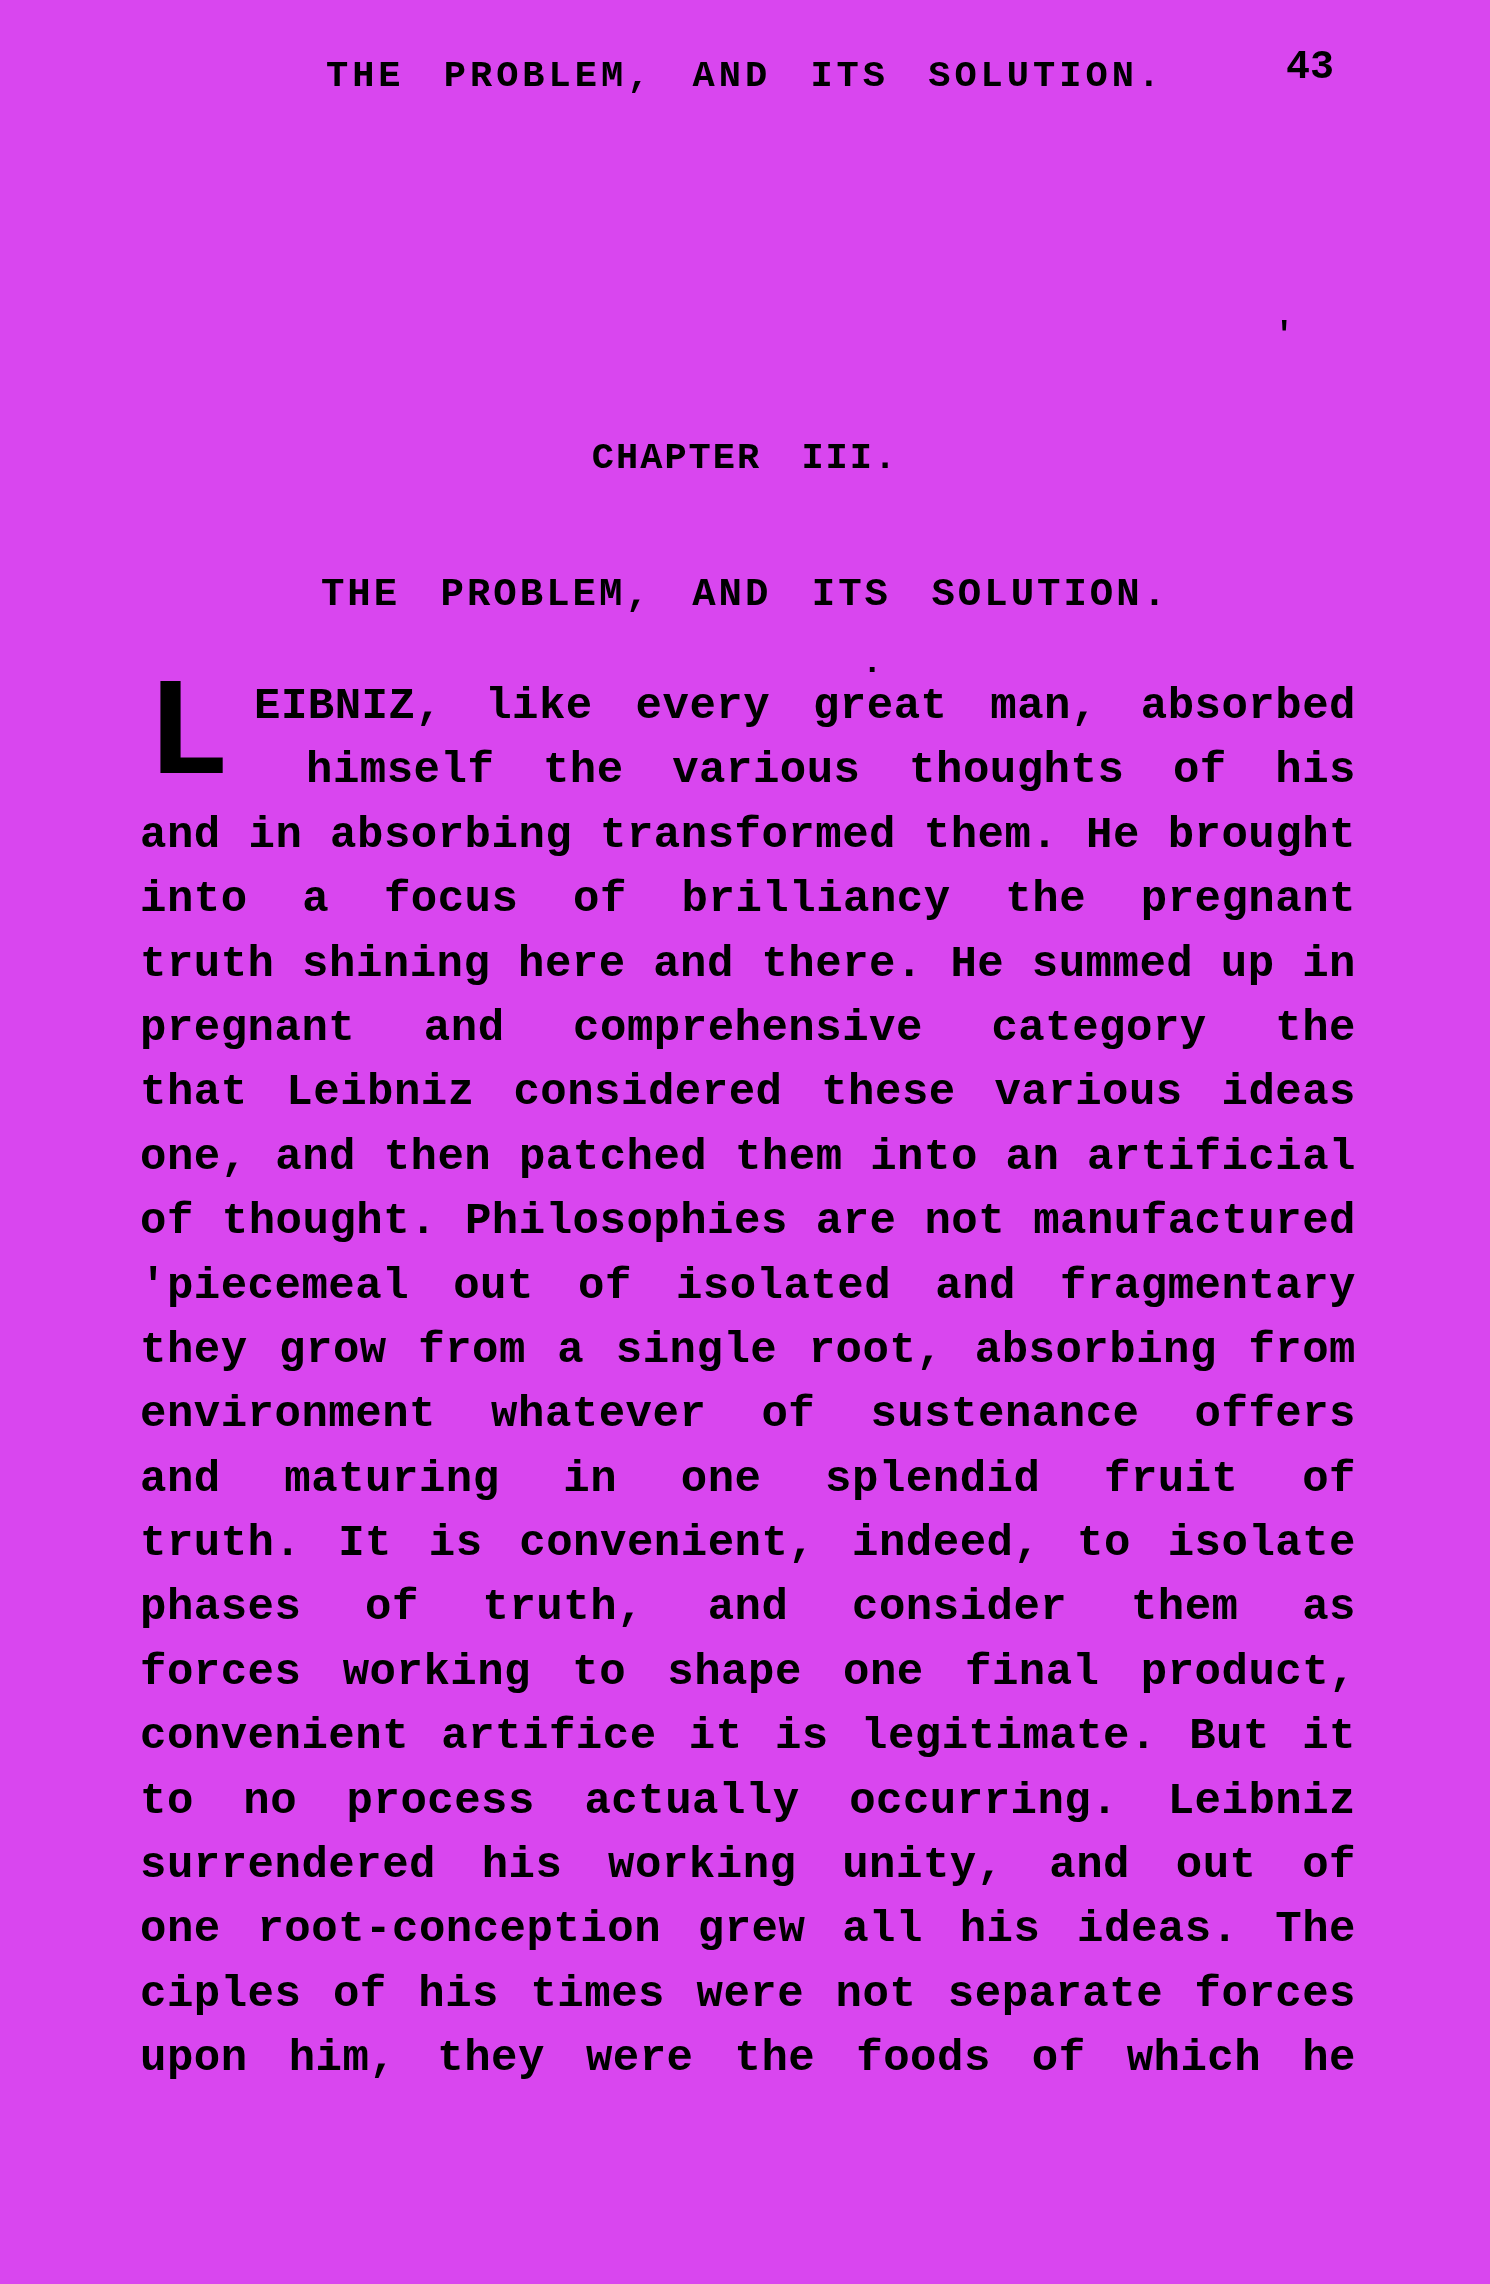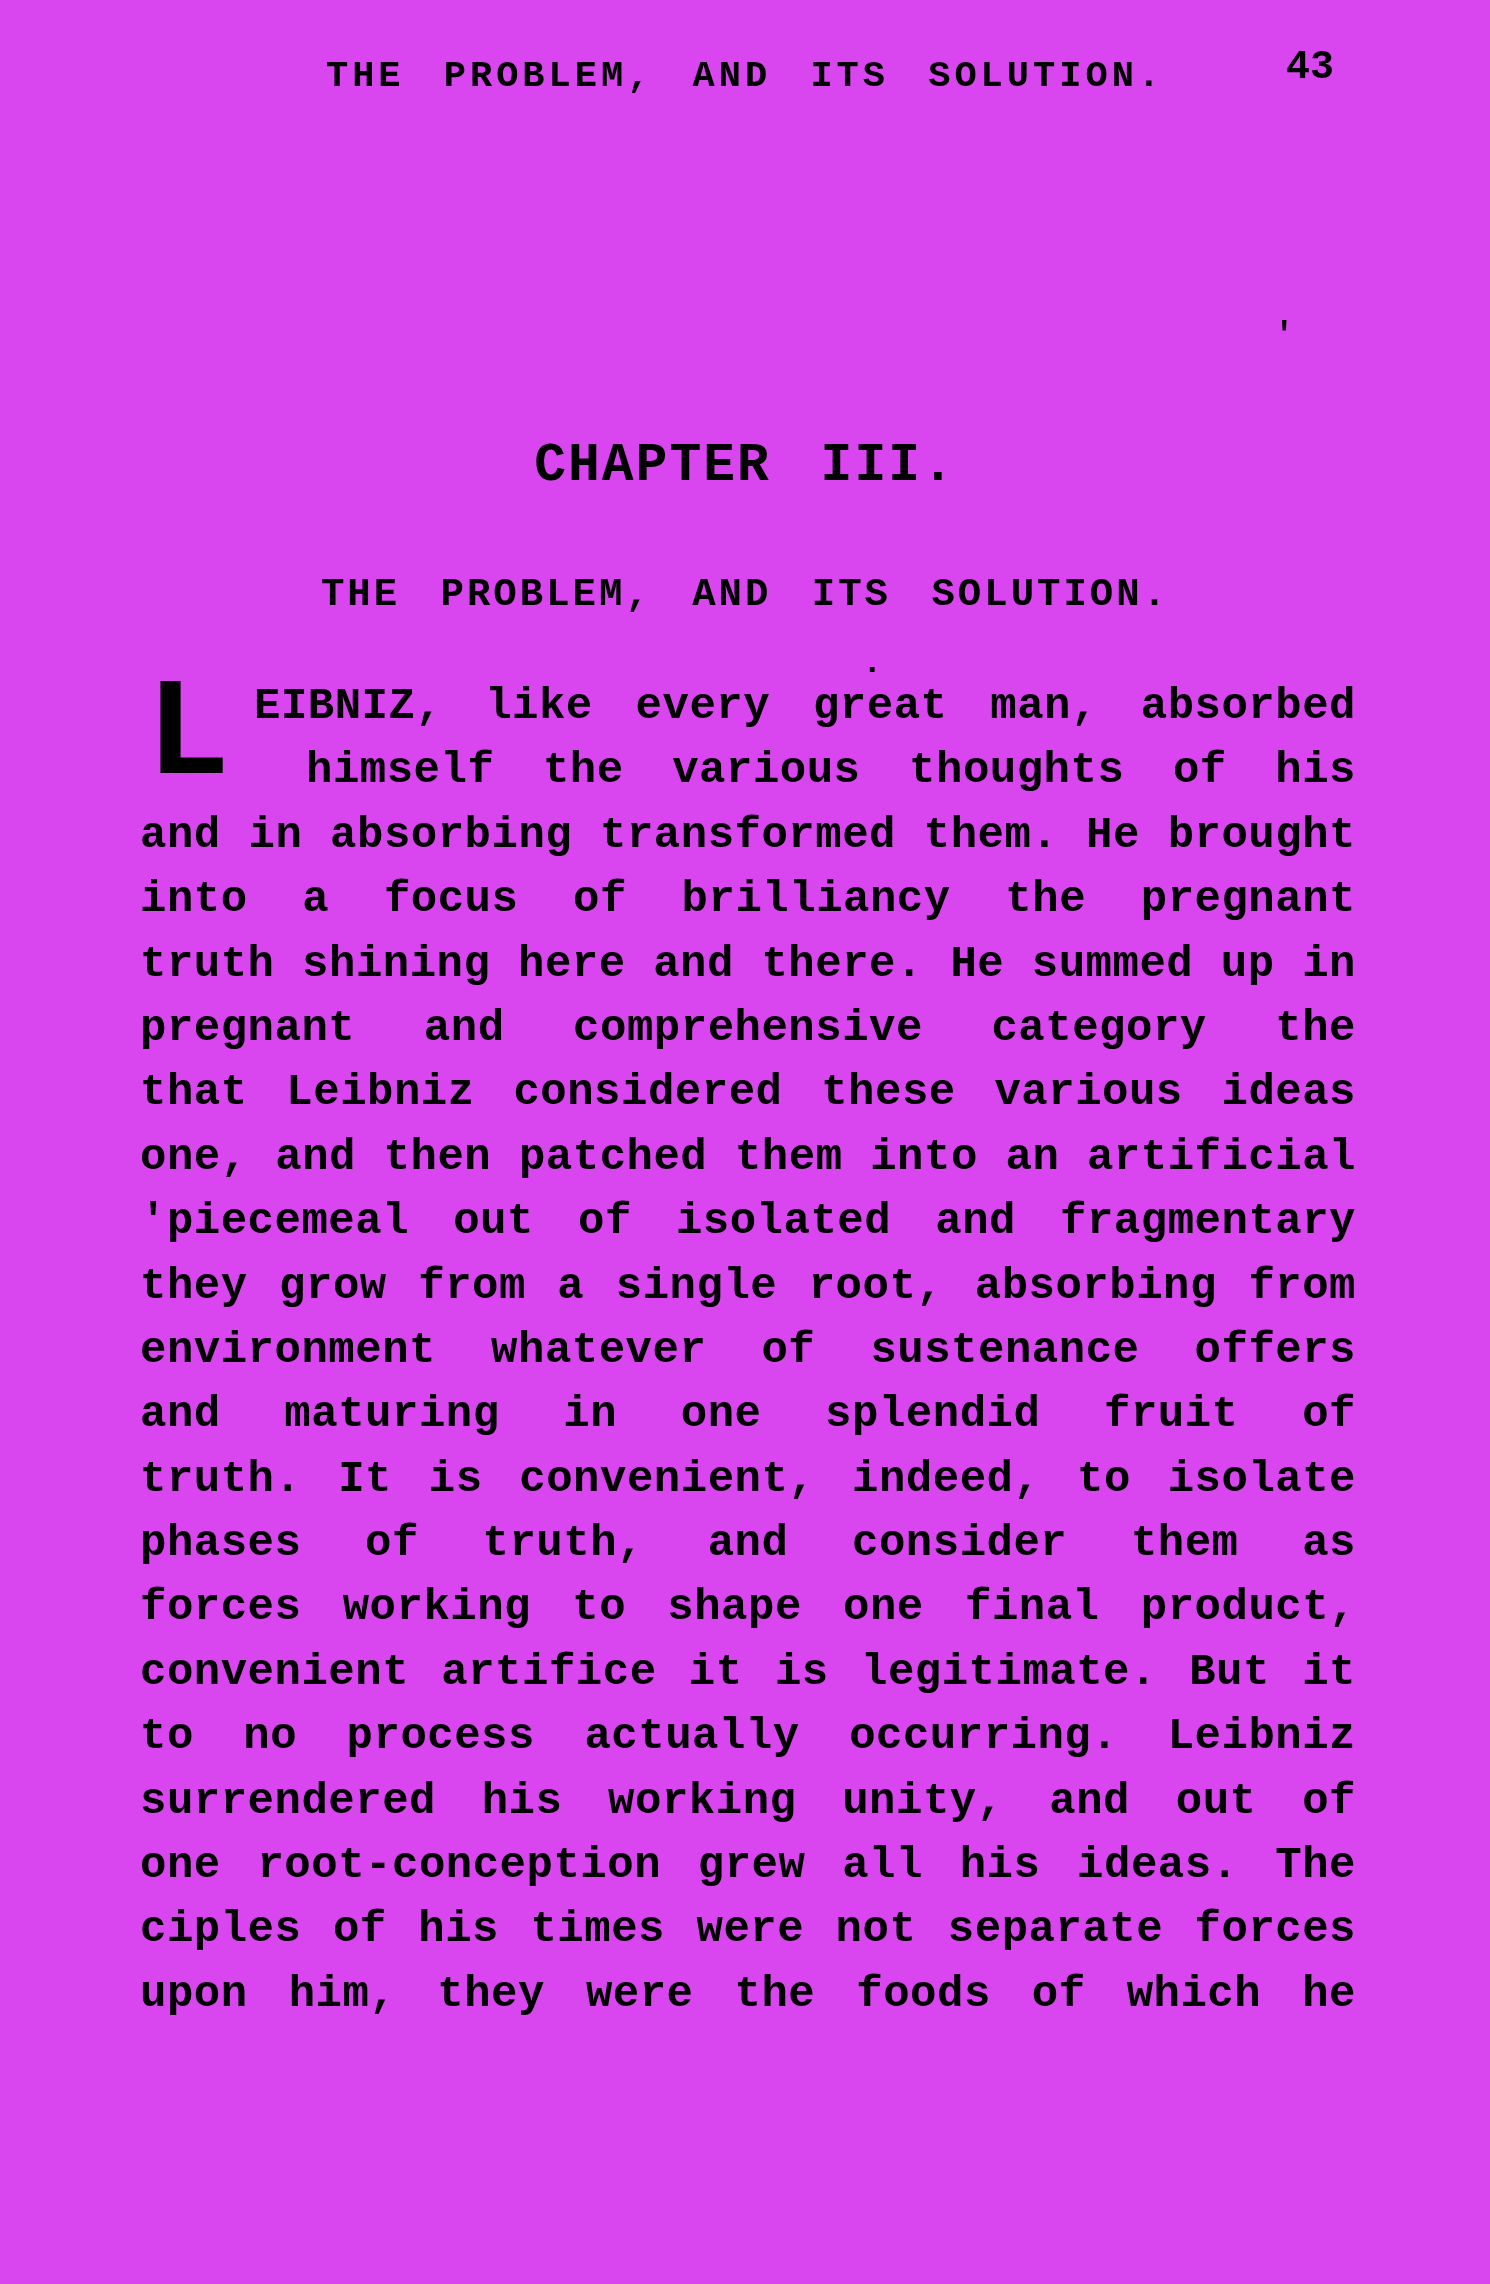--- a/index.html
+++ b/index.html
@@ -54,21 +54,21 @@
     line-height: 1;
   }
 
   
   .chapter-heading {
     position: absolute;
     top: 440px;
     left: 0;
     width: 1490px;
     text-align: center;
-    font-size: 53px;
+    font-size: 37px;
     font-weight: 700;
     letter-spacing: 2px;
     word-spacing: 16px;
     line-height: 1;
     white-space: nowrap;
   }
   .section-heading {
     position: absolute;
     top: 576px;
     left: 0;
@@ -134,20 +134,21 @@
   <div class="body-text">
     <span class="drop-cap">L</span>
     <div class="line l0">EIBNIZ, like every great man, absorbed into</div>
     <div class="line l1">himself the various thoughts of his time,</div>
     <div class="line">and in absorbing transformed them. He brought</div>
     <div class="line">into a focus of brilliancy the pregnant lights of</div>
     <div class="line">truth shining here and there. He summed up in a</div>
     <div class="line">pregnant and comprehensive category the scattered.</div>
     <div class="line">that Leibniz considered these various ideas one by</div>
     <div class="line">one, and then patched them into an artificial unity</div>
+    <div class="line">of thought. Philosophies are not manufactured</div>
     <div class="line">'piecemeal out of isolated and fragmentary thoughts ;</div>
     <div class="line">they grow from a single root, absorbing from their</div>
     <div class="line">environment whatever of sustenance offers itself,</div>
     <div class="line">and maturing in one splendid fruit of separate</div>
     <div class="line">truth. It is convenient, indeed, to isolate various</div>
     <div class="line">phases of truth, and consider them as distinct</div>
     <div class="line">forces working to shape one final product, and as a</div>
     <div class="line">convenient artifice it is legitimate. But it answers</div>
     <div class="line">to no process actually occurring. Leibniz never</div>
     <div class="line">surrendered his working unity, and out of some</div>

